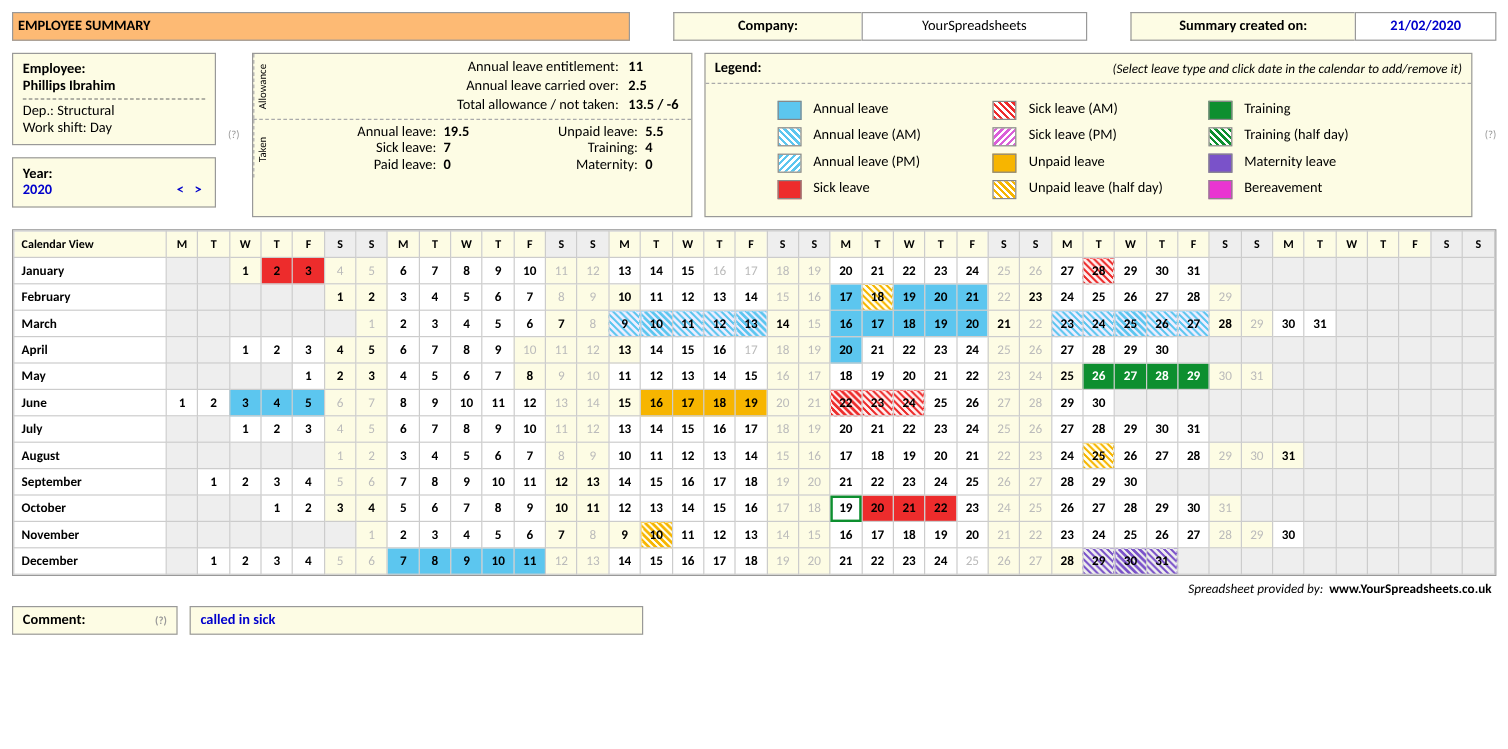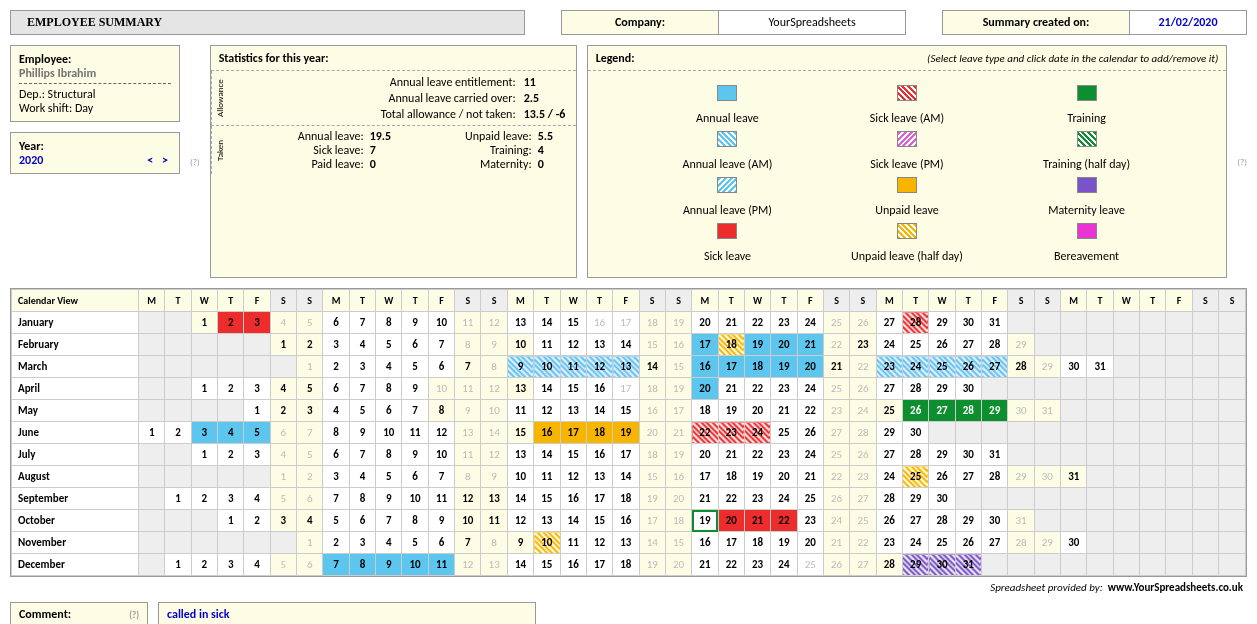--- a/index.html
+++ b/index.html
@@ -13,24 +13,23 @@
   }
   .title-row {
     display: flex;
     gap: 8px;
     margin-bottom: 10px;
     align-items: stretch;
   }
   .title-main {
     width: 555px;
     font-weight: bold;
-    background: #e5e5e5;
+    background: #fdba74;
     border: 1px solid #999;
-    padding: 4px 16px;
-    font-family: Liberation Serif, serif;
+    padding: 4px 4px;
   }
   .title-group {
     display: flex;
     justify-content: flex-end;
   }
   .title-label {
     font-weight: bold;
     text-align: center;
     background: #fdfce4;
     border: 1px solid #999;
@@ -54,21 +53,21 @@
     flex-direction: column;
     gap: 10px;
   }
   .emp-box, .year-box {
     border: 1px solid #999;
     background: #fdfce4;
     padding: 6px 8px;
   }
   .emp-box .label { font-weight: bold; }
   .emp-name {
-    color: #737373;
+    color: #000000;
     font-weight: bold;
     border-bottom: 1px dashed #666;
     padding-bottom: 3px;
     margin-bottom: 3px;
   }
   .year-row {
     display:flex;
     justify-content: space-between;
     align-items:center;
     color:#0000cc;
@@ -138,23 +137,22 @@
   .legend-title .t { font-weight: bold; }
   .legend-title .hint { font-style: italic; font-size:11px; }
   .legend-grid {
     display: grid;
     grid-template-columns: repeat(3, 1fr);
     gap: 6px 20px;
     padding: 14px 60px;
   }
   .legend-item {
     display: flex;
-    align-items: center;
+    align-items: flex-start;
     gap: 10px;
-    flex-direction: column;
   }
   .swatch {
     width: 18px;
     height: 14px;
     border: 1px solid #888;
   }
   
   .sw-annual { background: #5cc6ef; }
   .sw-annual-am { background: repeating-linear-gradient(45deg,#5cc6ef,#5cc6ef 2px,#fff 2px,#fff 4px); }
   .sw-annual-pm { background: repeating-linear-gradient(-45deg,#5cc6ef,#5cc6ef 2px,#fff 2px,#fff 4px); }
@@ -290,21 +288,20 @@
         <span class="nav-arrows">
           <span>&lt;</span>
           <span>&gt;</span>
         </span>
       </div>
     </div>
   </div>
   <span class="help">(?)</span>
 
   <div class="stats-box">
-    <div class="stats-title">Statistics for this year:</div>
     <div class="stats-body">
       <div class="stats-section">
         <div class="vert-label">Allowance</div>
         <div class="stats-rows">
           <div class="stat-line">
               <span class="lbl">Annual leave entitlement:</span>
               <span class="val">11</span>
             </div>
           <div class="stat-line">
               <span class="lbl">Annual leave carried over:</span>

